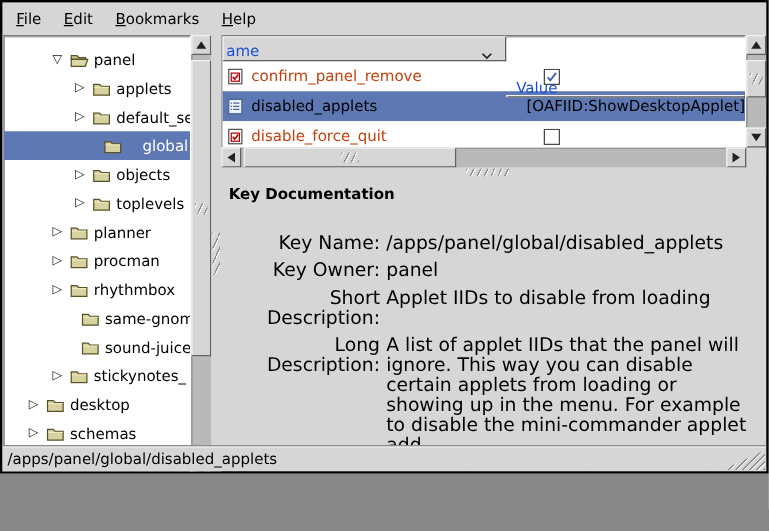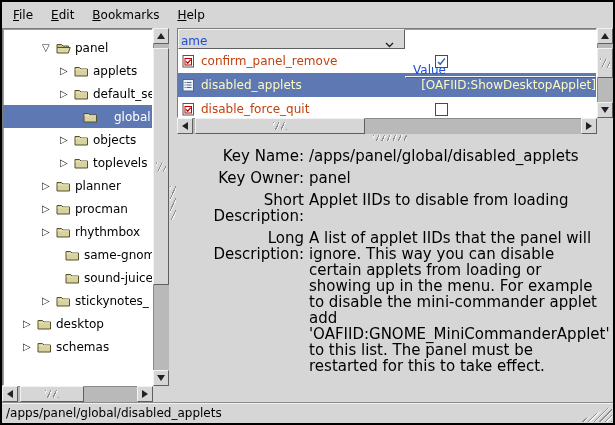--- a/index.html
+++ b/index.html
@@ -1,21 +1,21 @@
 <!DOCTYPE html>
 <html><head>
 <meta charset="utf-8">
 <style>
   :root{
     --bg:#d6d6d6; --sel:#5d78b2; --trough:#b9b9b9;
     --bevel-lt:#f2f2f2; --bevel-db:#5f5f5f; --sunk-d:#7d7d7d;
   }
   *{box-sizing:border-box;margin:0;padding:0;font-family:"DejaVu Sans","Liberation Sans",sans-serif;}
   body{background:#888;}
-  .window{position:relative;width:615px;height:425px;background:var(--bg);
+  .window{position:relative;width:615px;height:379px;background:var(--bg);
     border:2px solid #000;overflow:hidden;}
   
   .menubar{height:26px;display:flex;align-items:center;padding-left:2px;background:var(--bg);}
   .menu-item{padding:3px 9px;font-size:12px;color:#000;cursor:default;}
   .menu-item .ul{text-decoration:underline;}
   
   .main{position:absolute;top:26px;left:0;right:0;height:374px;display:flex;}
   .left-pane{width:170px;height:100%;display:grid;grid-template-columns:1fr 16px;grid-template-rows:1fr 16px;}
   .v-split{width:8px;height:100%;position:relative;background:var(--bg);}
   .h-split{height:8px;position:relative;background:var(--bg);}
@@ -55,21 +55,21 @@
   
   .table-wrap{height:106px;display:grid;grid-template-columns:1fr 16px;grid-template-rows:90px 16px;}
   .key-table{display:flex;flex-direction:column;}
   .thead{display:flex;height:20px;flex:0 0 20px;}
   .th{background:var(--bg);border:1px solid;border-color:var(--bevel-lt) var(--bevel-db) var(--bevel-db) var(--bevel-lt);
     font-size:12px;display:flex;align-items:flex-end;padding:0 4px;position:relative;color:#1d4ed8;}
   .th.name{width:227px;padding-left:2px;}
   .th.value{flex:1;padding-left:7px;margin-top:47px;}
   .sort-ind{position:absolute;right:10px;top:7px;}
   .trow{height:24px;display:flex;align-items:center;font-size:12px;color:#c2410c;background:#fff;}
-  .trow.selected{background:var(--sel);color:#fef9c3;}
+  .trow.selected{background:var(--sel);color:#000000;}
   .tcell-name{width:227px;display:flex;align-items:center;padding-left:4px;overflow:hidden;white-space:nowrap;}
   .tcell-value{flex:1;padding-left:6px;white-space:nowrap;overflow:hidden;text-align:right;}
   .key-icon{flex:0 0 13px;margin-right:6px;display:flex;align-items:center;}
   .cb{width:13px;height:13px;background:#fff;border:1px solid #4a4a4a;margin-left:24px;
     display:flex;align-items:center;justify-content:center;}
   
   .doc{flex:1;padding:6px 8px 0 6px;overflow:hidden;color:#000;}
   .doc-title{font-size:12px;font-weight:bold;margin-bottom:24px;}
   .doc-field{display:flex;margin-bottom:6px;font-size:15px;line-height:16px;}
   .doc-label{width:126px;flex:0 0 126px;text-align:right;padding-right:5px;}
@@ -369,20 +369,21 @@
             </div>
         </div>
         <div class="corner"></div>
       </div>
 
       <div class="h-split">
           <span class="grip"></span>
         </div>
 
       <div class="doc">
+        <div class="doc-title">Key Documentation</div>
         <div id="doc-fields">
             <div class="doc-field">
               <div class="doc-label">Key Name:</div>
               <div class="doc-value">/apps/panel/global/disabled_applets</div>
             </div>
             <div class="doc-field">
               <div class="doc-label">Key Owner:</div>
               <div class="doc-value">panel</div>
             </div>
             <div class="doc-field">

